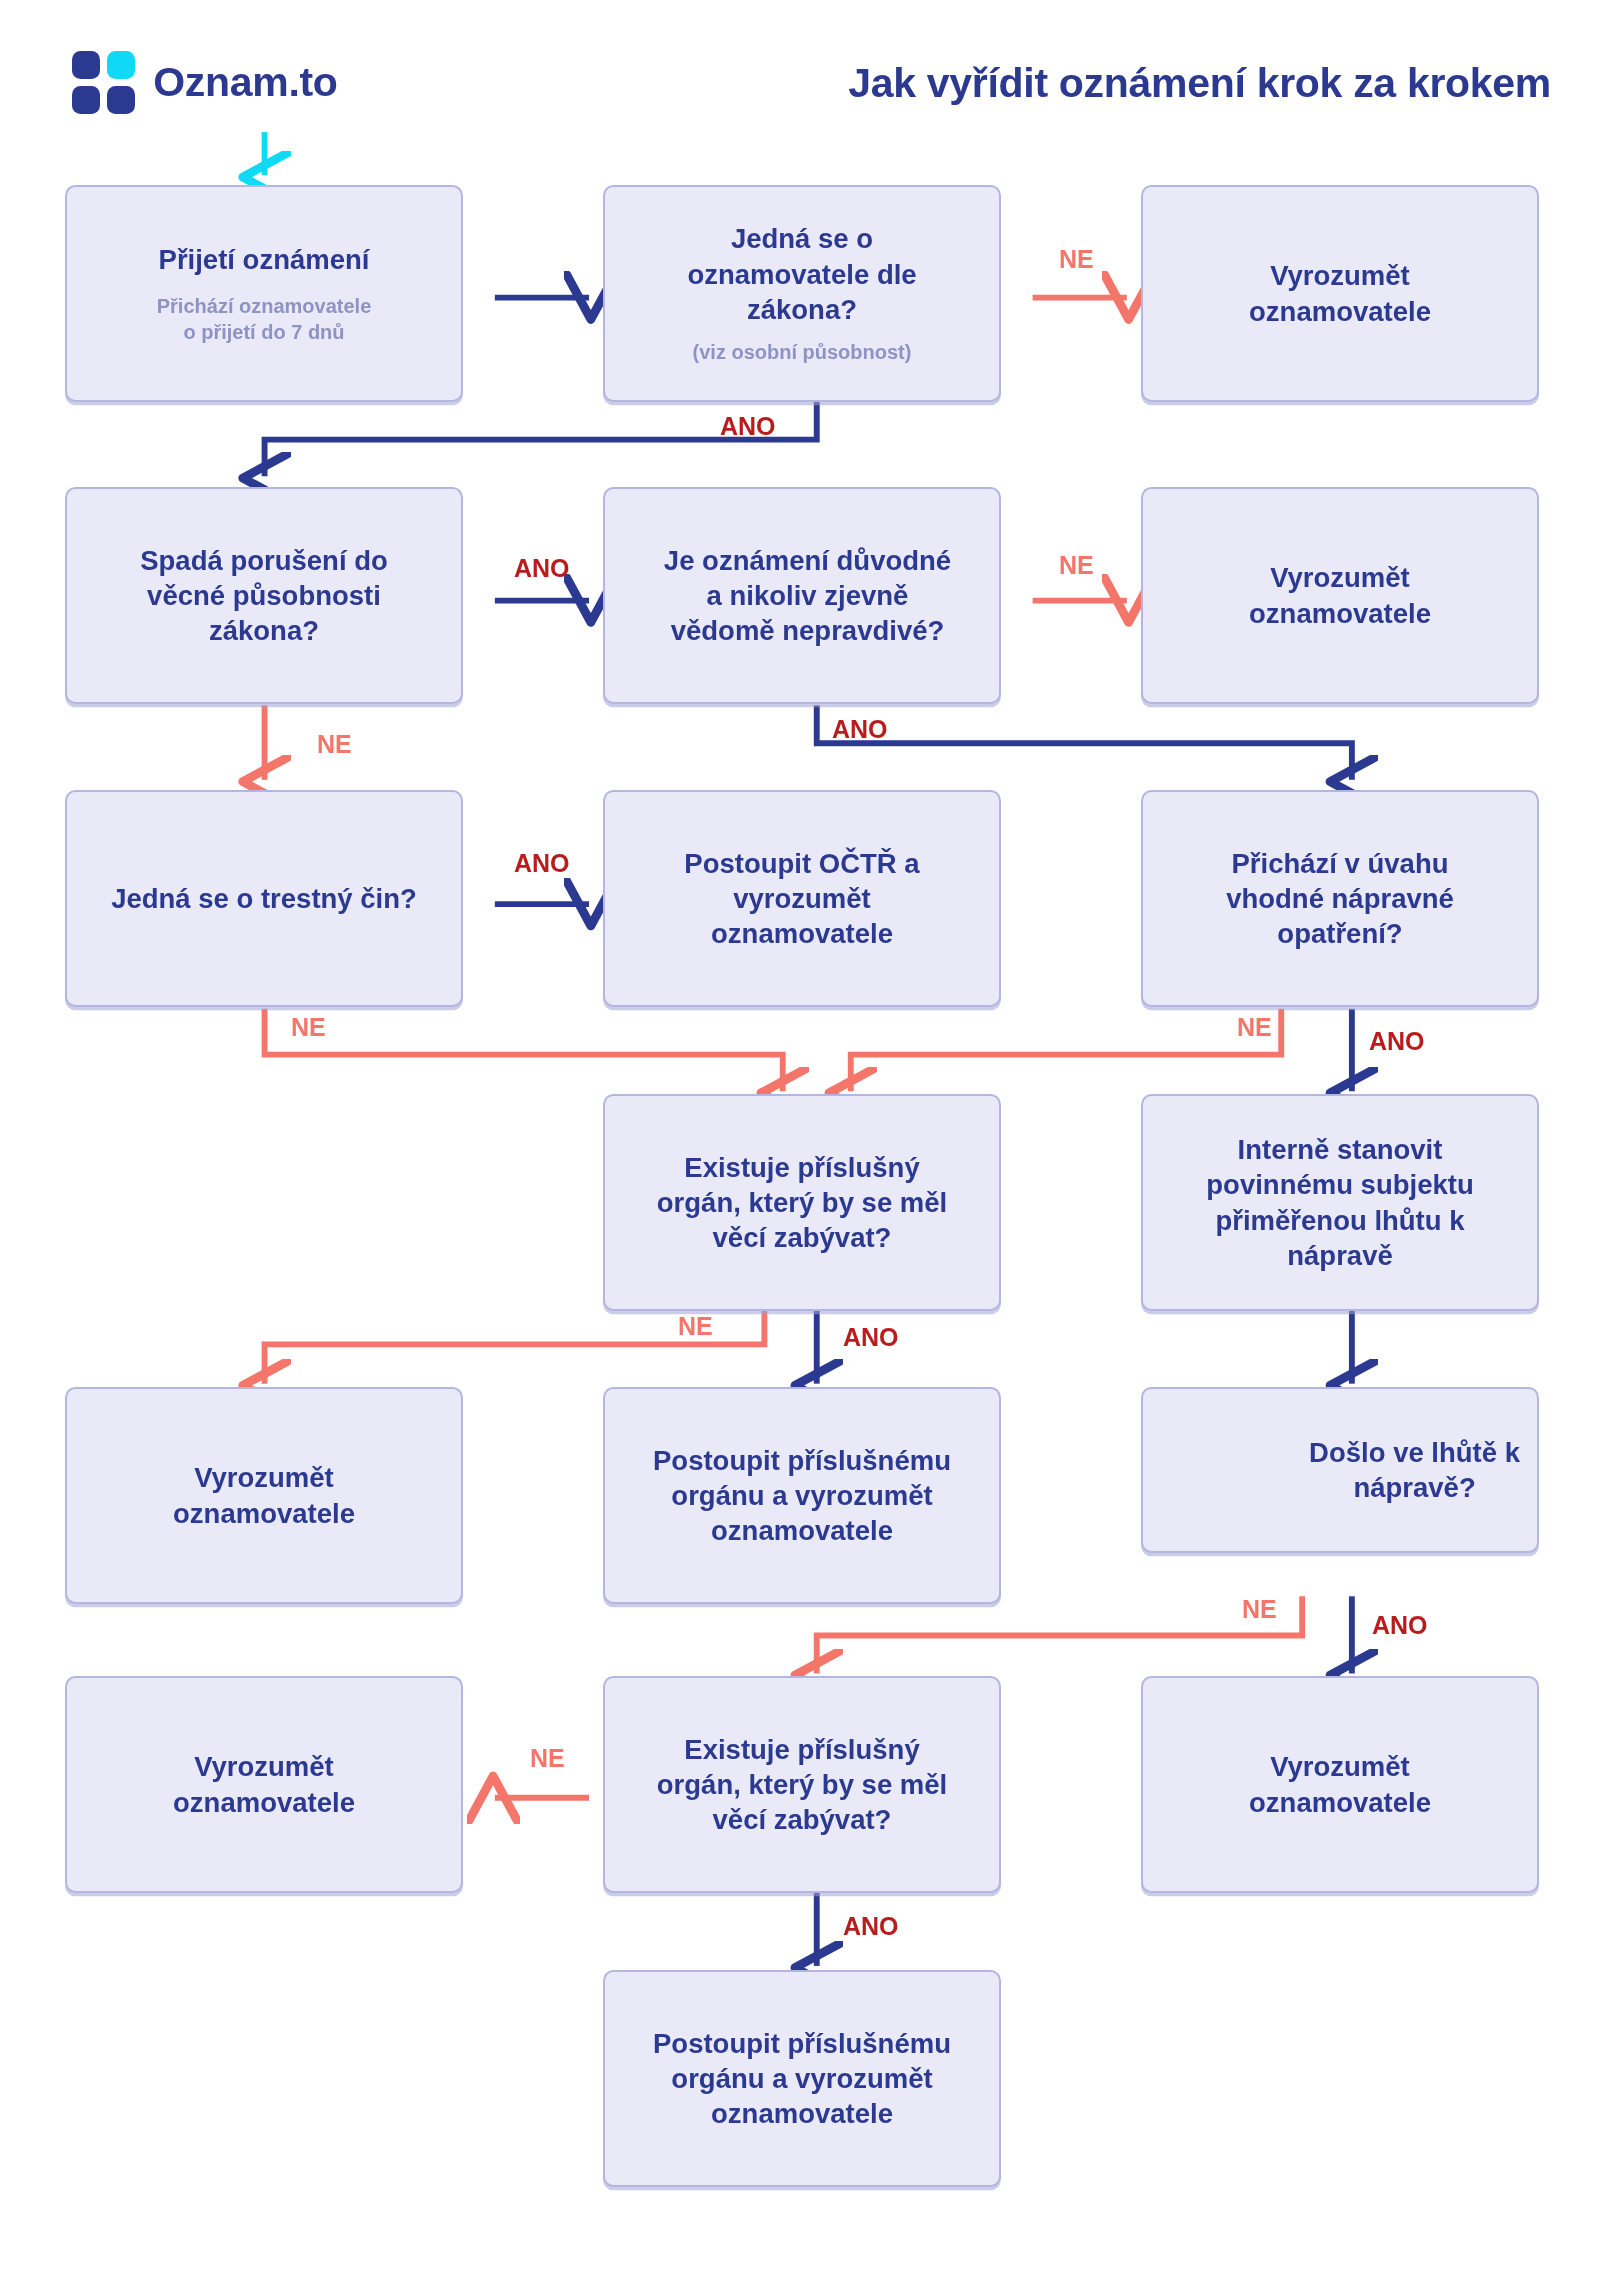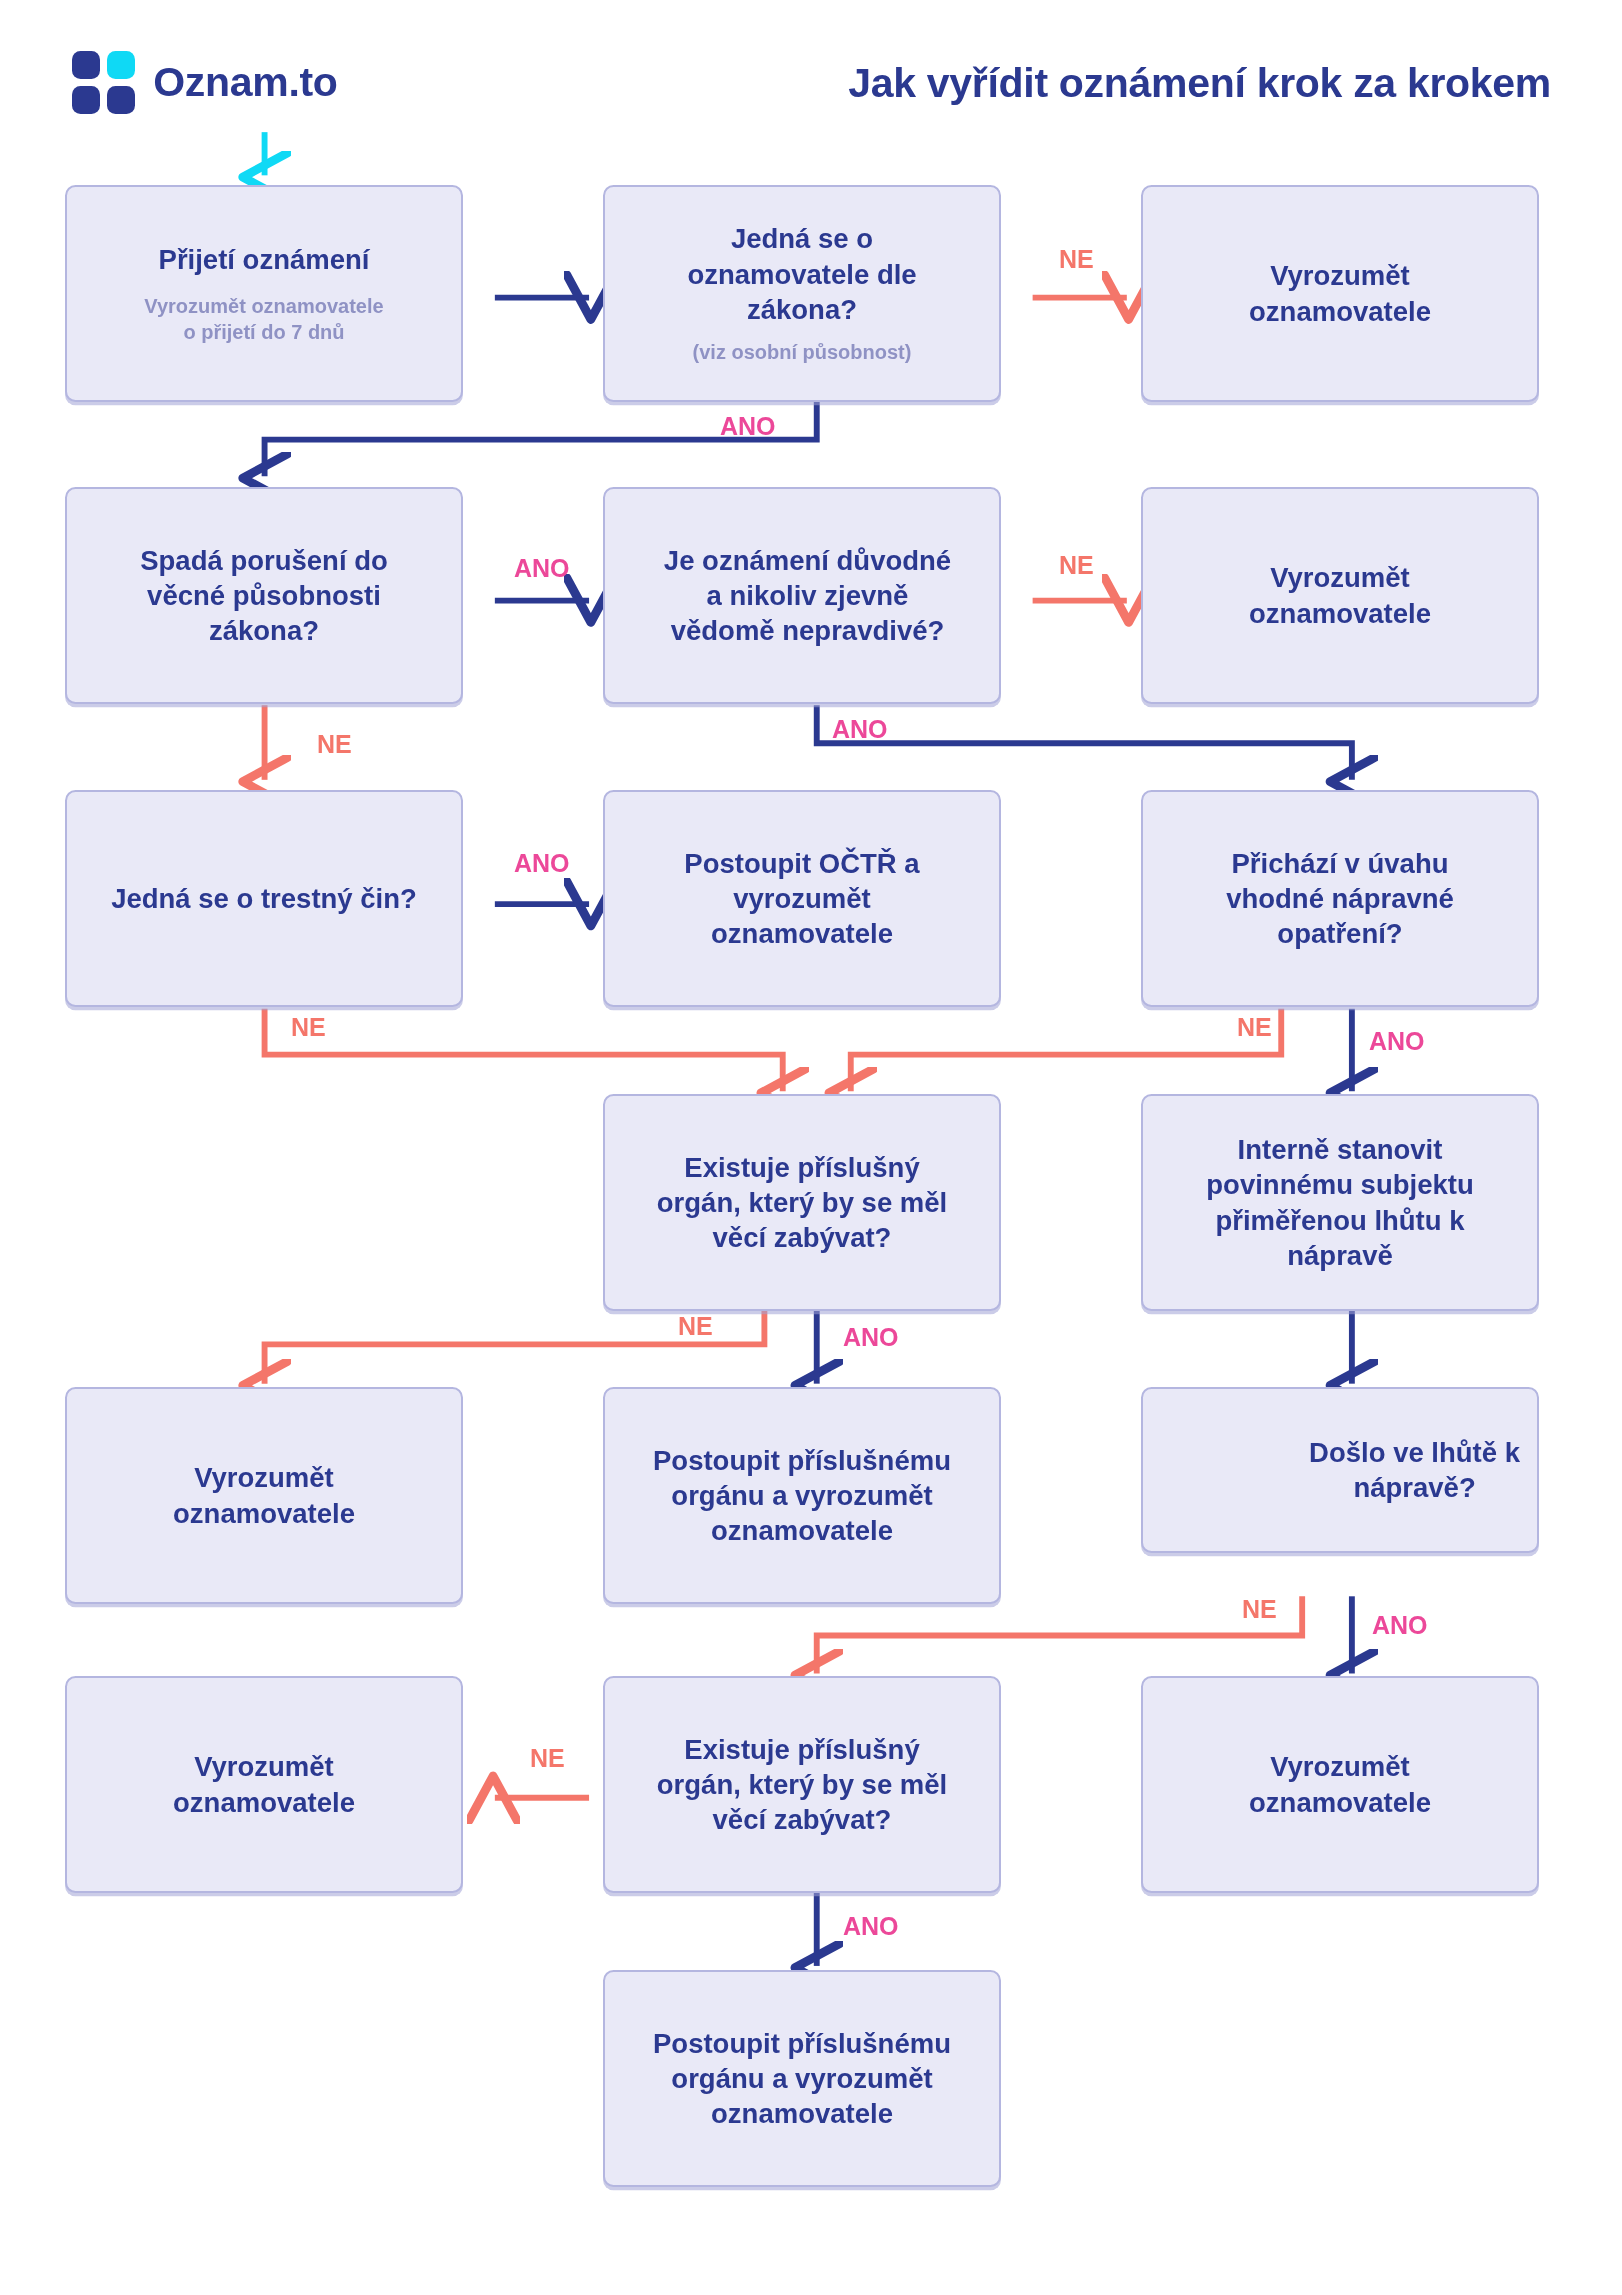--- a/index.html
+++ b/index.html
@@ -91,21 +91,21 @@
   }
   .node .sub.tight { margin-top: 13px; }
 
   .edge-label {
     position: absolute;
     font-size: 25px;
     font-weight: bold;
     line-height: 1;
     white-space: nowrap;
   }
-  .lbl-ano { color: #ec4899; }
+  .lbl-ano { color: #b91c1c; }
   .lbl-ne  { color: #f4766a; }
 </style>
 </head>
 <body>
 
 <div id="page">
 
   <div id="header">
 
     <div id="brand">
@@ -198,21 +198,21 @@
     <div class="edge-label lbl-ano" style="left:1372px; top:1613px;">ANO</div>
 
     <div class="edge-label lbl-ne" style="left:530px;  top:1746px;">NE</div>
     <div class="edge-label lbl-ano" style="left:843px; top:1914px;">ANO</div>
 
     <div class="node" style="left:65px; top:185px; width:398px; height:217px;text-align:center;">
       <div class="title">
         <span>Přijetí oznámení</span>
       </div>
       <div class="sub">
-        <span>Vyrozumět oznamovatele</span><br>
+        <span>Přichází oznamovatele</span><br>
         <span>o přijetí do 7 dnů</span>
       </div>
     </div>
 
     <div class="node" style="left:603px; top:185px; width:398px; height:217px;">
       <div class="title">
         <span>Jedná se o</span><br>
         <span>oznamovatele dle</span><br>
         <span>zákona?</span>
       </div>

